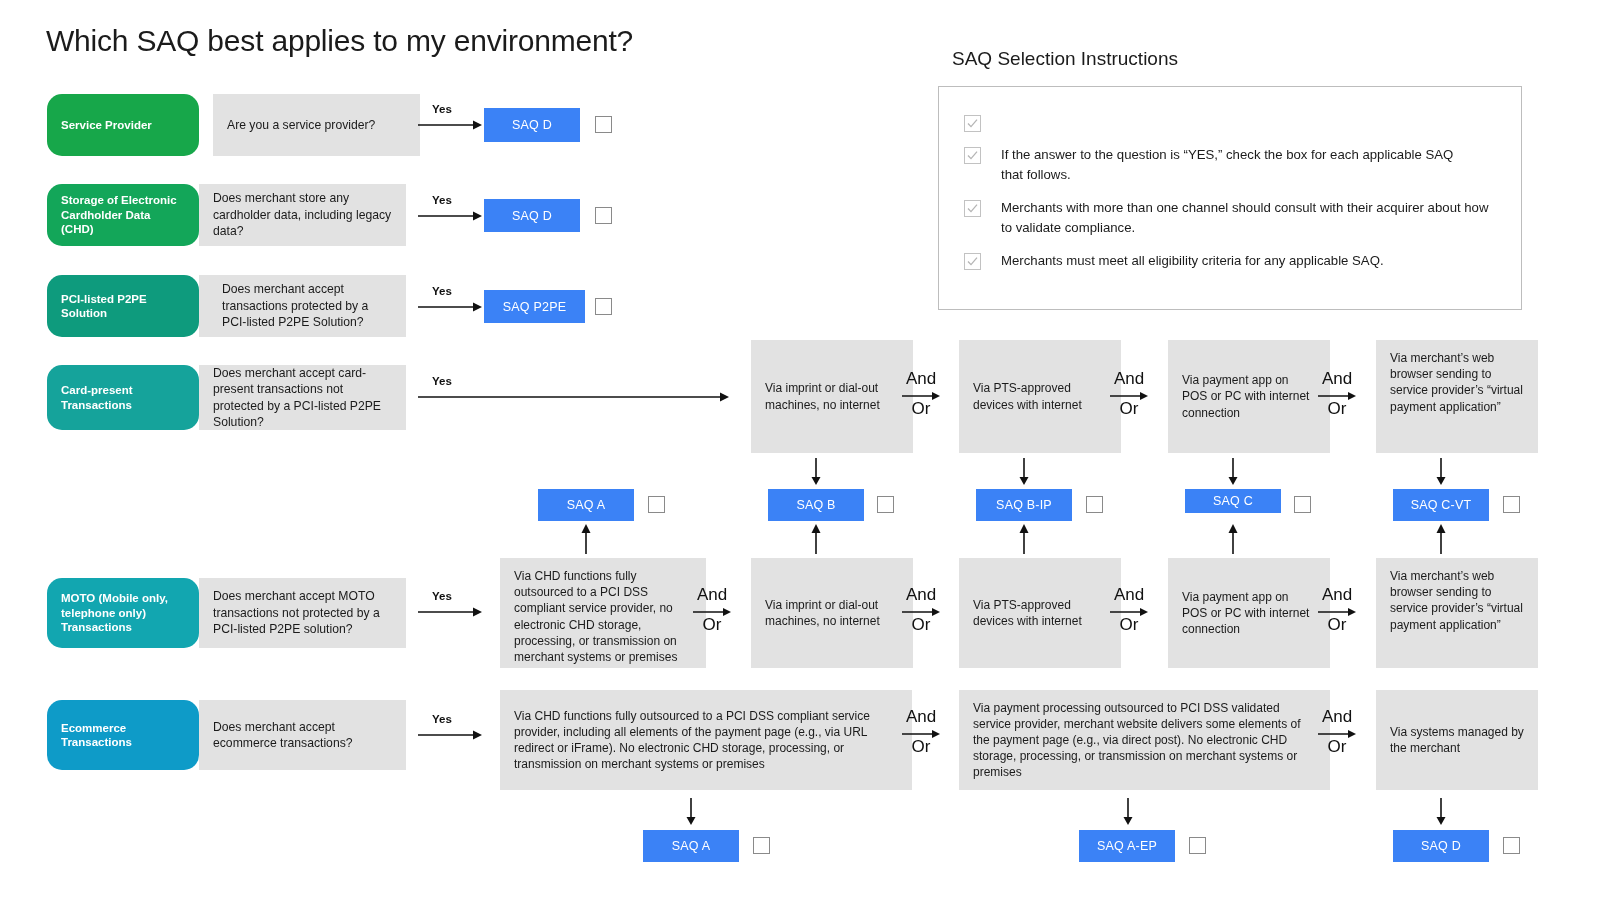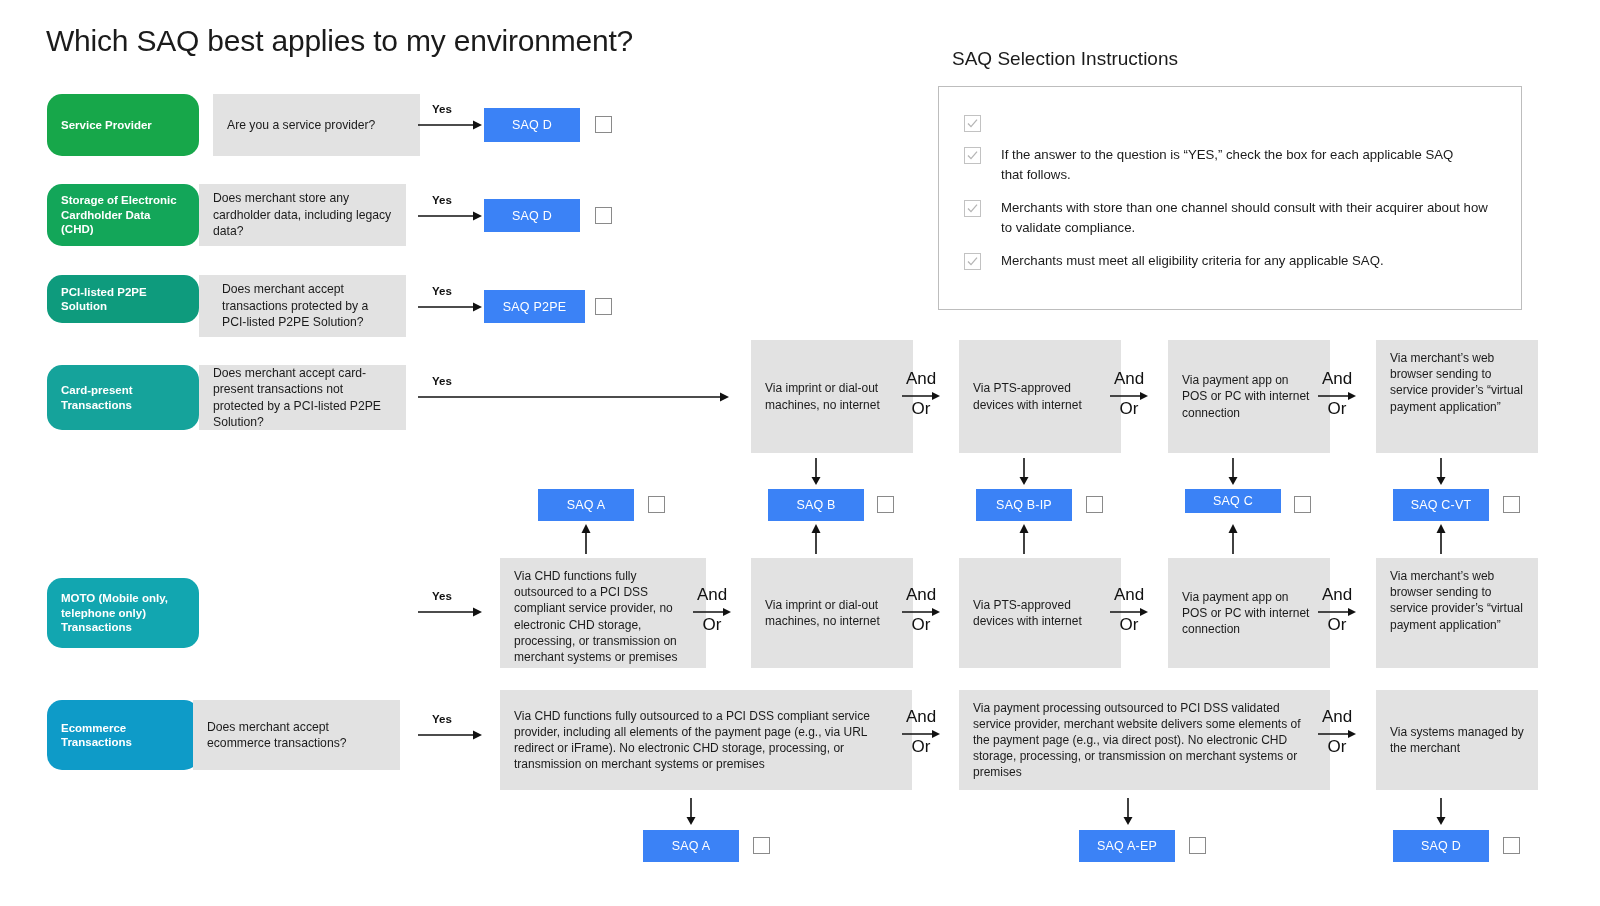--- a/index.html
+++ b/index.html
@@ -106,21 +106,21 @@
         </span>
         <span class="instr-text" style="max-width:470px">If the answer to the question is “YES,” check the box for each applicable SAQ that follows.</span>
       </div>
 
       <div class="instr-item">
         <span class="instr-cb">
           <svg width="11" height="11" viewBox="0 0 11 11">
               <path d="M1 5.5 L4 8.6 L10 1.6" stroke="#b5b5b5" stroke-width="1.3" fill="none"></path>
             </svg>
         </span>
-        <span class="instr-text" style="max-width:490px">Merchants with store than one channel should consult with their acquirer about how to validate compliance.</span>
+        <span class="instr-text" style="max-width:490px">Merchants with more than one channel should consult with their acquirer about how to validate compliance.</span>
       </div>
 
       <div class="instr-item">
         <span class="instr-cb">
           <svg width="11" height="11" viewBox="0 0 11 11">
               <path d="M1 5.5 L4 8.6 L10 1.6" stroke="#b5b5b5" stroke-width="1.3" fill="none"></path>
             </svg>
         </span>
         <span class="instr-text">Merchants must meet all eligibility criteria for any applicable SAQ.</span>
       </div>
@@ -153,21 +153,21 @@
   <div class="abs yes" style="left:432px;top:194px;">Yes</div>
   <svg class="abs arrow-svg" style="left:418px;top:209px;" width="66" height="14">
     <line x1="0" y1="7" x2="55" y2="7" stroke="#111" stroke-width="1.6"></line>
     <polygon points="55,2.5 64,7 55,11.5" fill="#111"></polygon>
   </svg>
   <div class="abs saq" style="left:484px;top:199px;width:96px;height:33px;">
     <span>SAQ D</span>
   </div>
   <div class="abs cb" style="left:595px;top:207px;"></div>
 
-  <div class="abs chan-tag" style="left:47px;top:275px;height:48px;background:#0e9b7d;">
+  <div class="abs chan-tag" style="left:47px;top:275px;height:62px;background:#0e9b7d;">
     <span>PCI-listed P2PE Solution</span>
   </div>
   <div class="abs chan-q" style="left:199px;top:275px;width:207px;height:62px;padding-left:23px;">
     <span>Does merchant accept transactions protected by a PCI-listed P2PE Solution?</span>
   </div>
   <div class="abs yes" style="left:432px;top:285px;">Yes</div>
   <svg class="abs arrow-svg" style="left:418px;top:300px;" width="66" height="14">
     <line x1="0" y1="7" x2="55" y2="7" stroke="#111" stroke-width="1.6"></line>
     <polygon points="55,2.5 64,7 55,11.5" fill="#111"></polygon>
   </svg>
@@ -293,20 +293,23 @@
     <polygon points="1.5,9 10.5,9 6,0" fill="#111"></polygon>
   </svg>
   <svg class="abs arrow-svg" style="left:1435px;top:524px;" width="12" height="30">
     <line x1="6" y1="30" x2="6" y2="9" stroke="#111" stroke-width="1.6"></line>
     <polygon points="1.5,9 10.5,9 6,0" fill="#111"></polygon>
   </svg>
 
   <div class="abs chan-tag" style="left:47px;top:578px;height:70px;background:#12a6b0;">
     <span>MOTO (Mobile only, telephone only) Transactions</span>
   </div>
+  <div class="abs chan-q" style="left:199px;top:578px;width:207px;height:70px;">
+    <span>Does merchant accept MOTO transactions not protected by a PCI-listed P2PE solution?</span>
+  </div>
   <div class="abs yes" style="left:432px;top:590px;">Yes</div>
   <svg class="abs arrow-svg" style="left:418px;top:605px;" width="66" height="14">
     <line x1="0" y1="7" x2="55" y2="7" stroke="#111" stroke-width="1.6"></line>
     <polygon points="55,2.5 64,7 55,11.5" fill="#111"></polygon>
   </svg>
 
   <div class="abs gbox top" style="left:484px;top:558px;width:206px;height:110px;">
     <span>Via CHD functions fully outsourced to a PCI DSS compliant service provider, no electronic CHD storage, processing, or transmission on merchant systems or premises</span>
   </div>
   <div class="abs andor" style="left:692px;top:588px;width:40px;">
@@ -362,21 +365,21 @@
     <span>Or</span>
   </div>
 
   <div class="abs gbox top" style="left:1360px;top:558px;width:162px;height:110px;">
     <span>Via merchant’s web browser sending to service provider’s “virtual payment application”</span>
   </div>
 
   <div class="abs chan-tag" style="left:47px;top:700px;height:70px;background:#0e9bc8;">
     <span>Ecommerce Transactions</span>
   </div>
-  <div class="abs chan-q" style="left:193px;top:700px;width:207px;height:70px;">
+  <div class="abs chan-q" style="left:199px;top:700px;width:207px;height:70px;">
     <span>Does merchant accept ecommerce transactions?</span>
   </div>
   <div class="abs yes" style="left:432px;top:713px;">Yes</div>
   <svg class="abs arrow-svg" style="left:418px;top:728px;" width="66" height="14">
     <line x1="0" y1="7" x2="55" y2="7" stroke="#111" stroke-width="1.6"></line>
     <polygon points="55,2.5 64,7 55,11.5" fill="#111"></polygon>
   </svg>
 
   <div class="abs gbox" style="left:484px;top:690px;width:412px;height:100px;">
     <span>Via CHD functions fully outsourced to a PCI DSS compliant service provider, including all elements of the payment page (e.g., via URL redirect or iFrame). No electronic CHD storage, processing, or transmission on merchant systems or premises</span>

